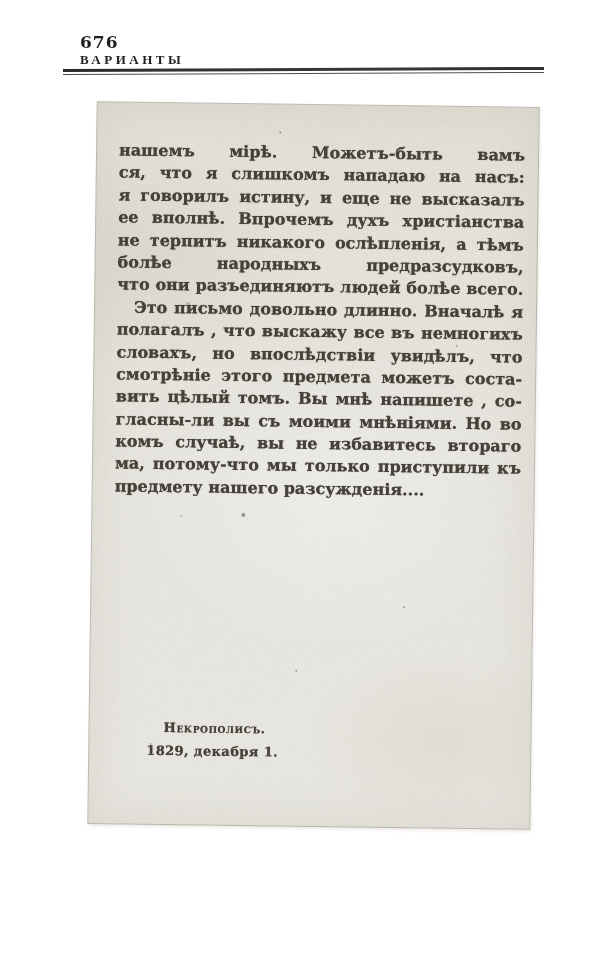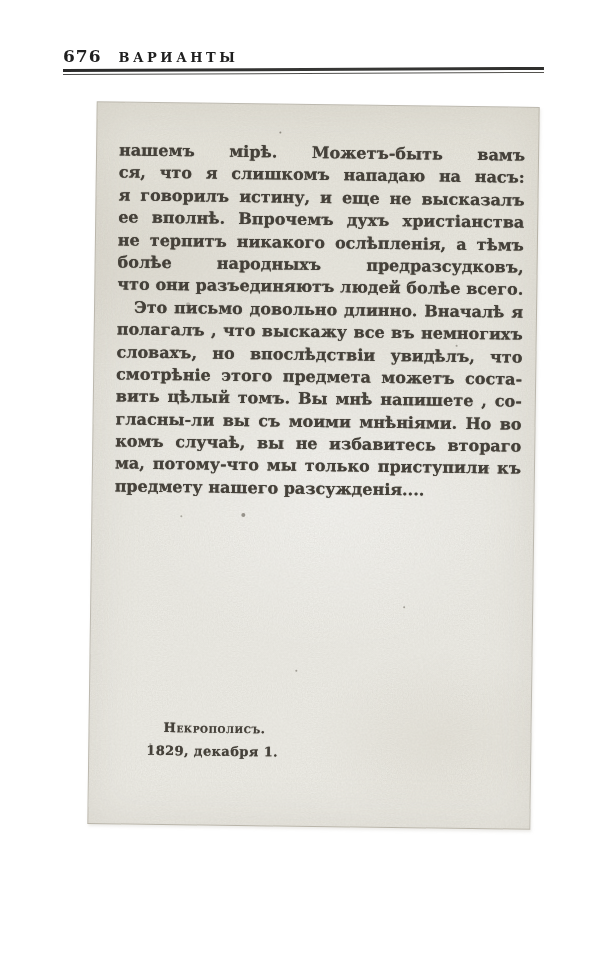--- a/index.html
+++ b/index.html
@@ -6,26 +6,27 @@
   .viewport {
     position: relative;
     width: 600px; height: 953px;
     background: var(--page-bg, #ffffff);
     overflow: hidden;
     font-family: "DejaVu Serif", serif;
   }
 
   
   .book-header {
-    position: absolute; left: 63px; top: 46px;
+    position: absolute; left: 63px; top: 32px;
     display: flex; align-items: baseline;
     color: var(--header-ink, #1f1f1f);
+    flex-direction: column;
   }
   .page-num { font-size: 17px; font-weight: bold; letter-spacing: 1px; }
-  .running-head { font-size: 13px; font-weight: bold; letter-spacing: 3.5px; margin-left: 17px; }
+  .running-head { font-size: 13px; font-weight: bold; letter-spacing: 3.5px; margin-left: 17px; font-family: Liberation Serif, serif; }
 
   .header-rule {
     position: absolute; left: 63px; top: 69px; width: 481px;
     transform: rotate(-0.25deg); transform-origin: left center;
   }
   .header-rule .thick { height: 2.5px; background: linear-gradient(to right, #2a2a2a, #383836 60%, #2f2f2d); }
   .header-rule .thin  { height: 1.5px; margin-top: 2px; background: linear-gradient(to right, #4a4a48, #55534f); }
 
   
   .paper {

